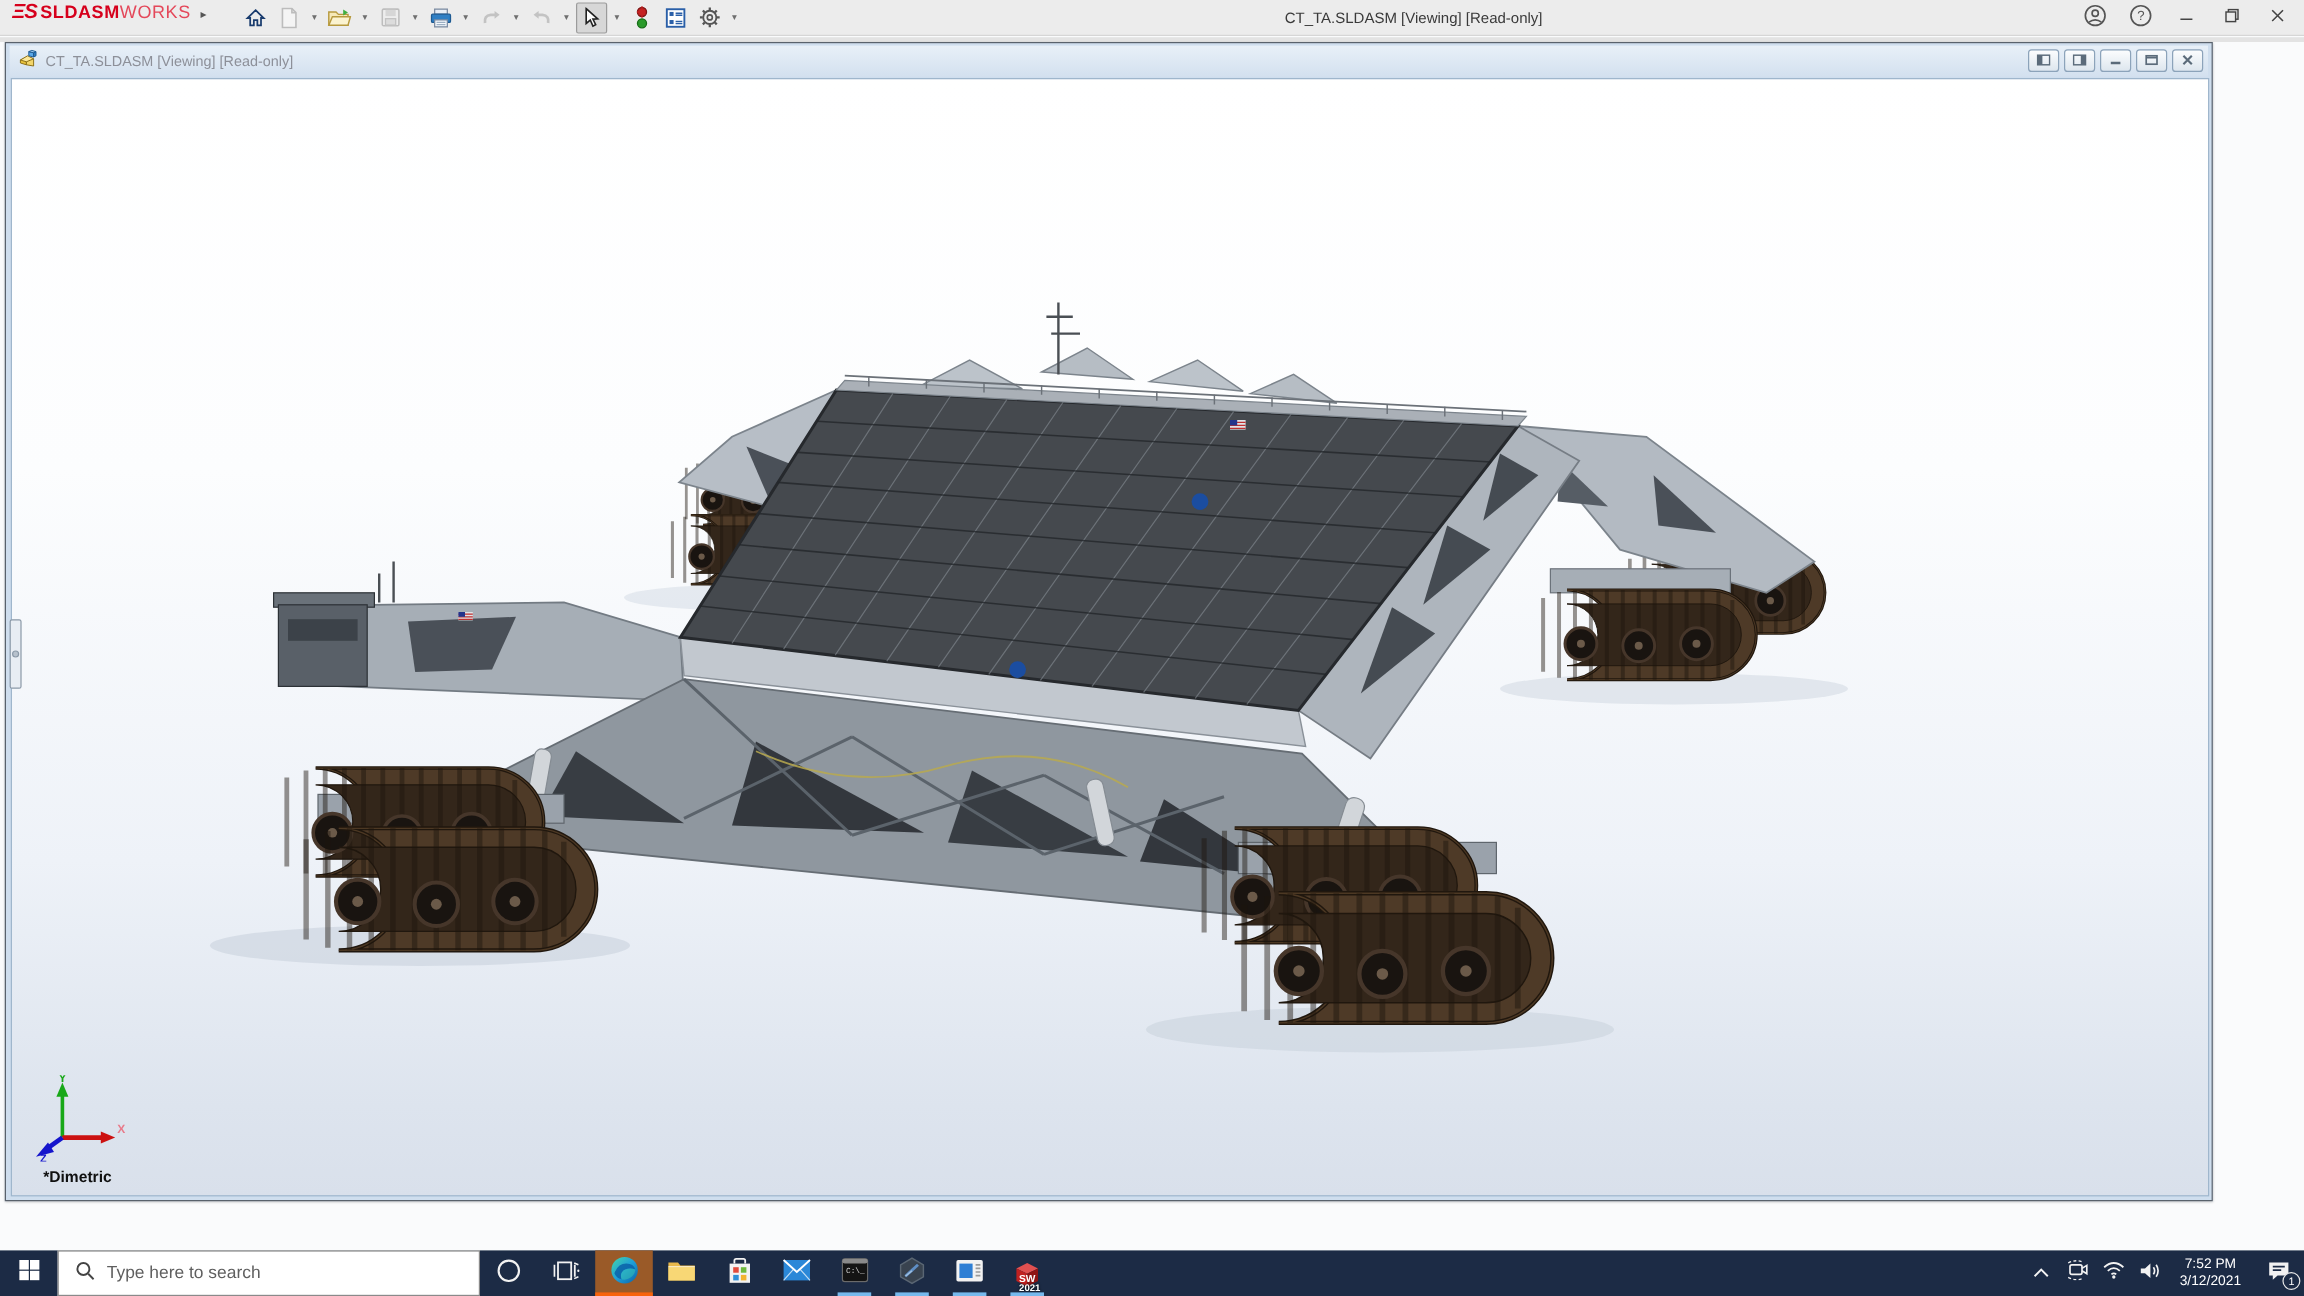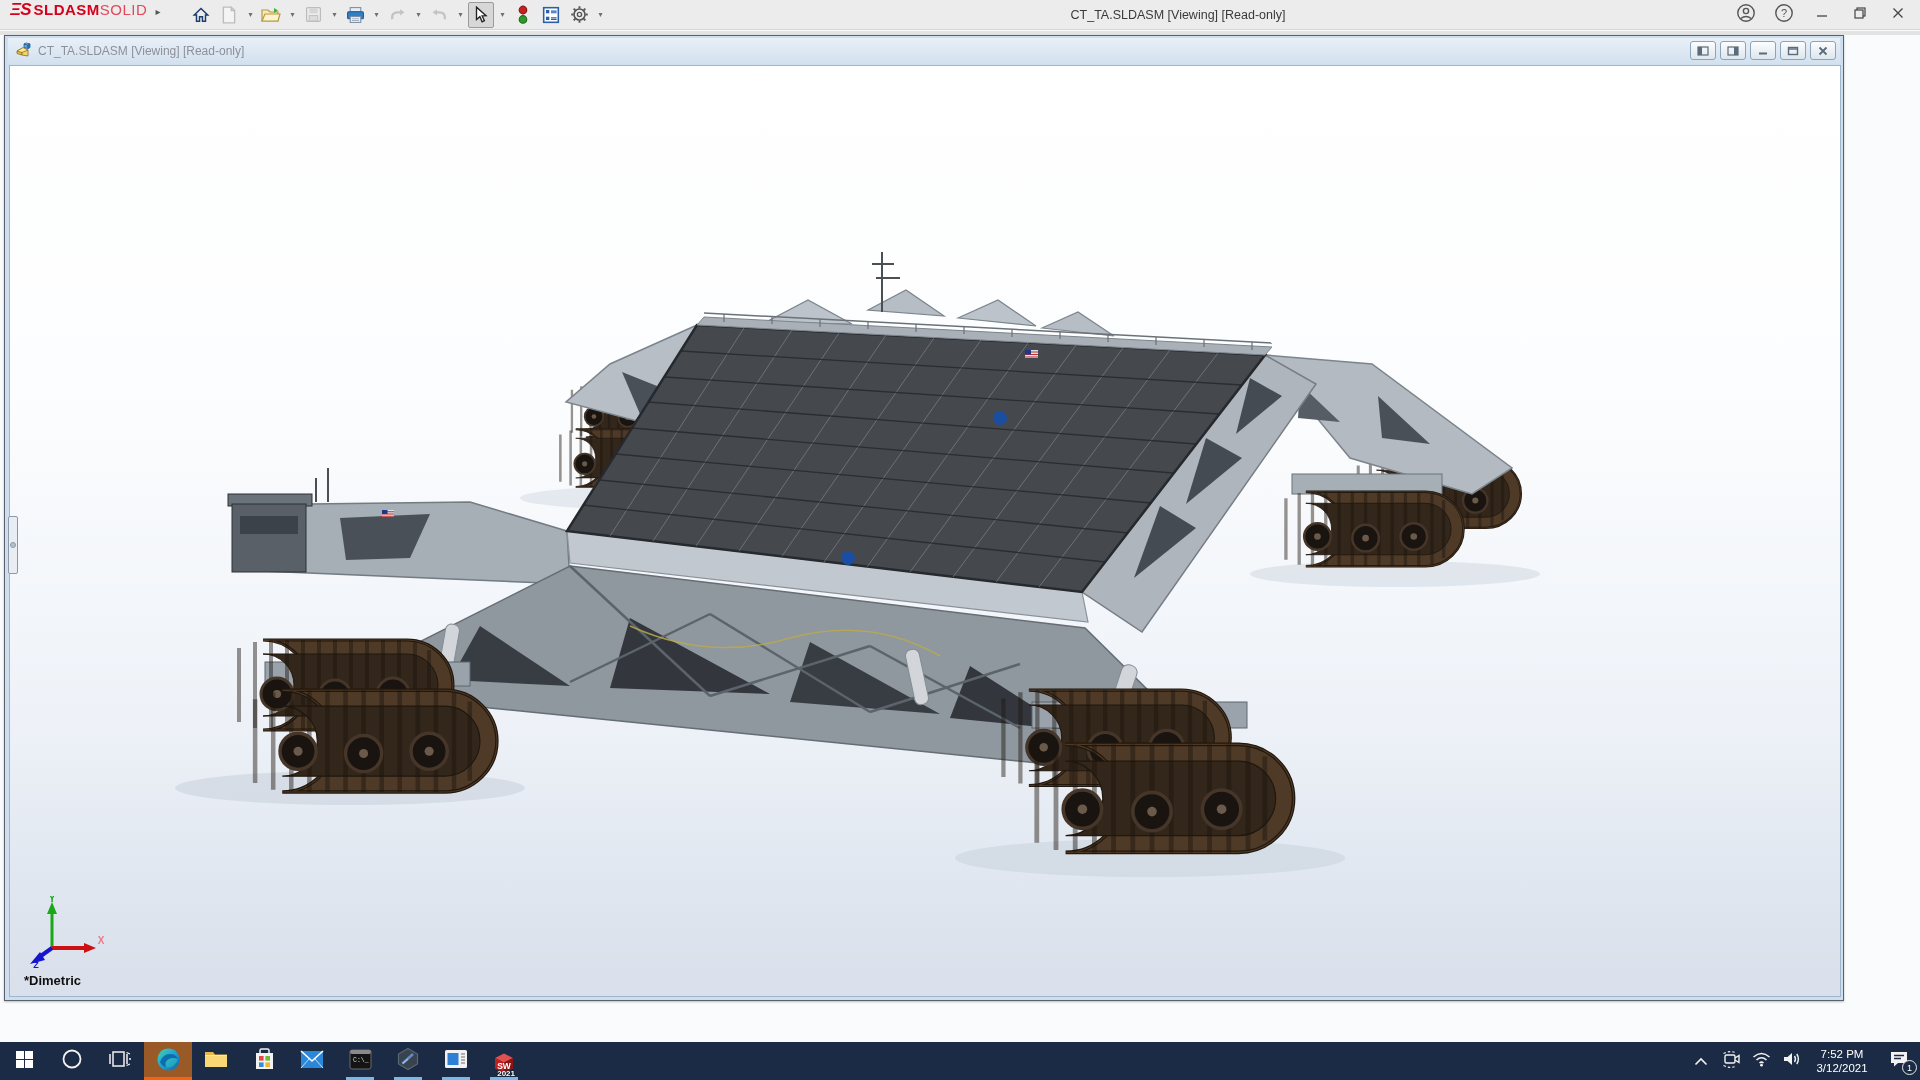--- a/index.html
+++ b/index.html
@@ -42,21 +42,21 @@
   .viewport { position:absolute; left:4px; top:29px; width:1832px; height:932px;
     border:1px solid #9fb6cc;
     background:linear-gradient(180deg,#ffffff 0%,#fcfdfe 35%,#eef2f8 70%,#dde4ee 92%,#d9e0eb 100%); }
   .viewport svg.model { position:absolute; left:0; top:0; }
 
   .splitter-handle { position:absolute; left:-2px; top:450px; width:10px; height:58px;
     border:1px solid #8b99a8; background:#e8edf3; border-radius:2px;
     display:flex; align-items:center; justify-content:center; }
   .splitter-dot { width:6px; height:6px; border-radius:50%; background:#b7c1cc; border:1px solid #8b99a8; }
 
-  .view-label { position:absolute; left:14px; bottom:8px; font-size:13px; font-weight:bold; color:#101010; }
+  .view-label { position:absolute; left:26px; bottom:8px; font-size:13px; font-weight:bold; color:#101010; }
   .triad { position:absolute; left:18px; bottom:28px; }
 
   
   .taskbar { position:absolute; left:0; top:1042px; width:1920px; height:38px;
     background:#1c2b45; display:flex; align-items:stretch; }
   .tk-btn { width:48px; display:flex; align-items:center; justify-content:center; position:relative; }
   .tk-btn .underline { position:absolute; bottom:0; left:10px; right:10px; height:3px; background:#76b9ed; }
   .tk-btn.edge-active { background:#9a5a28; }
   .tk-btn.edge-active .underline { left:0; right:0; background:#f7630c; }
   .search-box { width:352px; background:#ffffff; border:1px solid #8a8a8a; display:flex; align-items:center; }
@@ -74,21 +74,21 @@
   .sw-year { position:absolute; right:2px; bottom:2px; color:#fff; font-size:8px; font-weight:bold;
     text-shadow:0 0 2px #000; }
 </style>
 </head>
 <body>
 
 <div class="titlebar">
   <div class="brand">
     <span class="brand-mark">ΞS</span>
     <span class="brand-bold">SLDASM</span>
-    <span class="brand-light">SOLID</span>
+    <span class="brand-light">WORKS</span>
     <span class="brand-arrow">▸</span>
   </div>
 
   <div class="qat">
     <div class="tb-btn">
       <span>
           <svg width="18" height="18" viewBox="0 0 16 16">
             <path d="M8 2.2 L14 8 H12 V13.5 H9.3 V9.6 H6.7 V13.5 H4 V8 H2 Z" fill="none" stroke="#1a3c6e" stroke-width="1.3"></path>
           </svg>
         </span>
@@ -396,20 +396,27 @@
 
 <div class="taskbar">
   <div class="tk-btn">
     <span><svg width="17" height="17" viewBox="0 0 17 17">
           <rect x="0" y="0" width="8" height="8" fill="#fff"></rect>
           <rect x="9" y="0" width="8" height="8" fill="#fff"></rect>
           <rect x="0" y="9" width="8" height="8" fill="#fff"></rect>
           <rect x="9" y="9" width="8" height="8" fill="#fff"></rect>
         </svg></span>
   </div>
+  <div class="search-box">
+    <span class="search-glyph"><svg width="16" height="16" viewBox="0 0 16 16">
+          <circle cx="6.5" cy="6.5" r="5" fill="none" stroke="#444" stroke-width="1.6"></circle>
+          <path d="M10.5 10.5 L15 15" stroke="#444" stroke-width="1.6"></path>
+        </svg></span>
+    <input placeholder="Type here to search" style="">
+  </div>
   <div class="tk-btn">
     <span><svg width="22" height="22" viewBox="0 0 22 22">
           <circle cx="11" cy="11" r="8.5" fill="none" stroke="#f2f2f2" stroke-width="1.8"></circle>
         </svg></span>
   </div>
   <div class="tk-btn">
     <span><svg width="22" height="20" viewBox="0 0 22 20">
           <rect x="4" y="3" width="11" height="14" fill="none" stroke="#f2f2f2" stroke-width="1.5"></rect>
           <path d="M1 5 V15 M18 5 V15" stroke="#f2f2f2" stroke-width="1.5"></path>
           <path d="M17.5 3.5 L21 5 M17.5 16.5 L21 15" stroke="#f2f2f2" stroke-width="1.3"></path>

